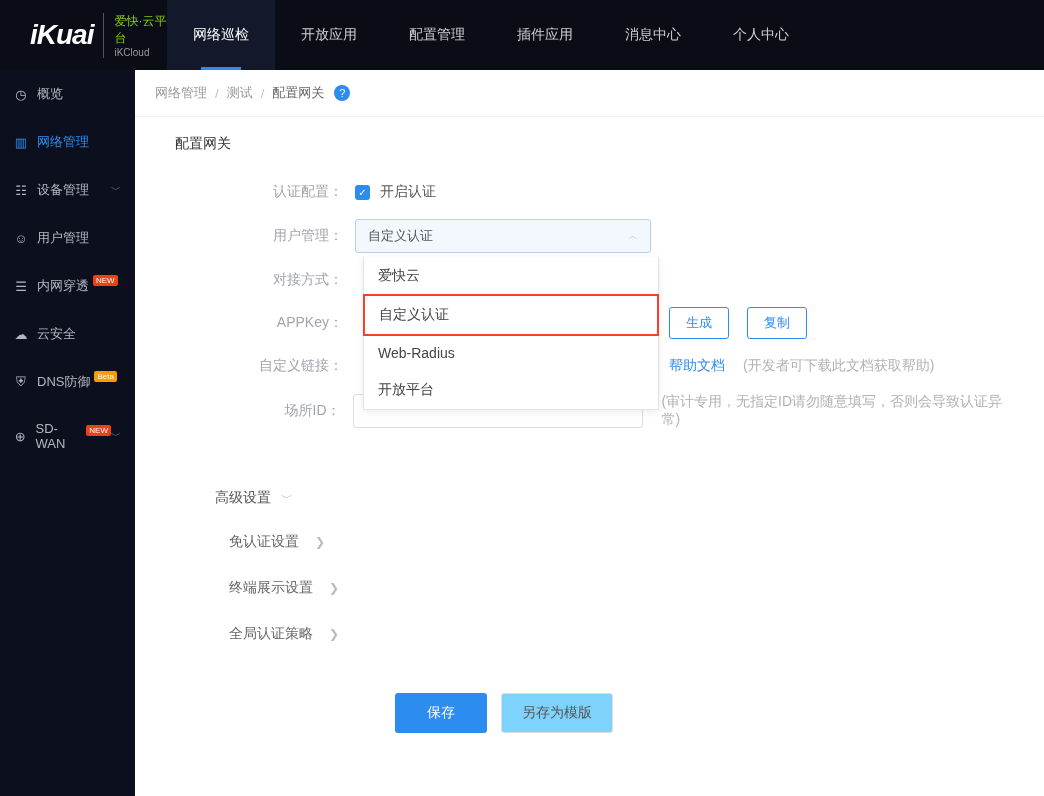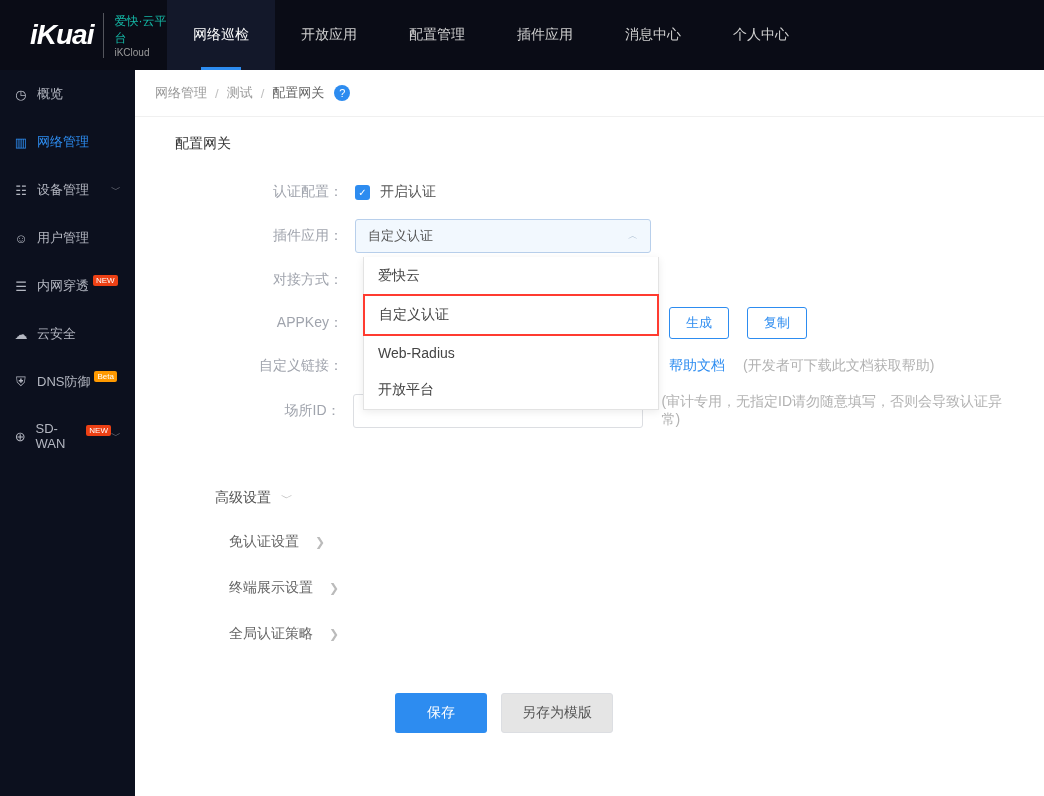--- a/index.html
+++ b/index.html
@@ -19,21 +19,21 @@
       padding-left: 30px;
     }
     .logo-main {
       font-size: 28px;
       font-weight: 700;
       font-style: italic;
       letter-spacing: -1px;
       margin-right: 10px;
     }
     .logo-sub-wrap { border-left: 1px solid rgba(255,255,255,0.3); padding-left: 10px; }
-    .logo-sub-cn { font-size: 12px; color: #14b8a6; }
+    .logo-sub-cn { font-size: 12px; color: #84cc16; }
     .logo-sub-en { font-size: 10px; color: #9a9a9a; }
 
     .nav-tabs { display: flex; height: 100%; }
     .nav-tabs .tab {
       padding: 0 26px;
       height: 100%;
       display: flex;
       align-items: center;
       font-size: 14px;
       color: #d0d0d0;
@@ -174,21 +174,21 @@
 
     .actions {
       padding-left: 230px; margin-top: 50px;
       display: flex; gap: 14px;
     }
     .btn-primary {
       background: #2d8cf0; color: #fff; border: none;
       padding: 0 32px; border-radius: 3px; font-size: 14px; cursor: pointer;
     }
     .btn-secondary {
-      background: #e5e5e5; color: #555; border: 1px solid #dcdee2;
+      background: #7dd3fc; color: #555; border: 1px solid #dcdee2;
       padding: 10px 20px; border-radius: 3px; font-size: 14px; cursor: pointer;
     }
   </style>
 </head>
 <body>
 
 <div class="topbar">
   <div class="logo-block">
     <div class="logo-main">iKuai</div>
     <div class="logo-sub-wrap">
@@ -268,21 +268,21 @@
 
       <div class="form-row">
         <div class="form-label">认证配置：</div>
         <div class="form-ctrl">
           <span class="checkbox-box">✓</span>
           <span class="checkbox-label">开启认证</span>
         </div>
       </div>
 
       <div class="form-row">
-        <div class="form-label">插件应用：</div>
+        <div class="form-label">用户管理：</div>
         <div class="form-ctrl">
           <div class="select-input">
             <span>自定义认证</span>
             <span class="select-caret">︿</span>
           </div>
           <div class="dropdown-panel">
             <div class="opt">爱快云</div>
             <div class="opt highlight">自定义认证</div>
             <div class="opt">Web-Radius</div>
             <div class="opt">开放平台</div>

